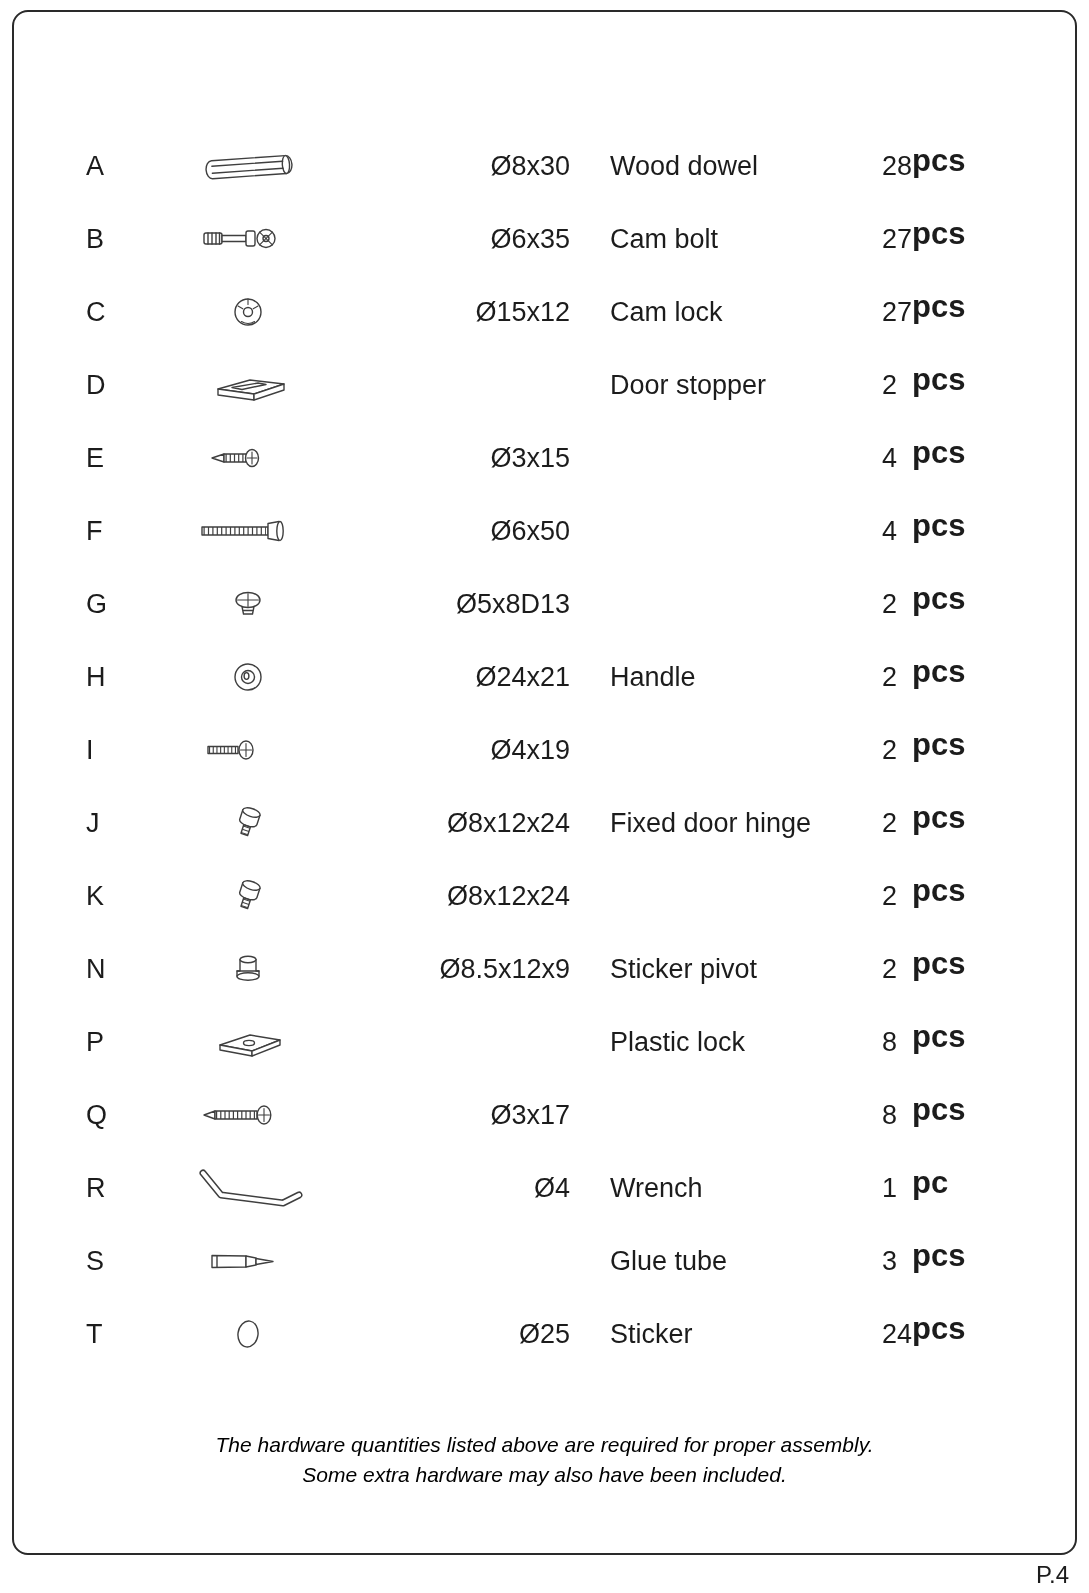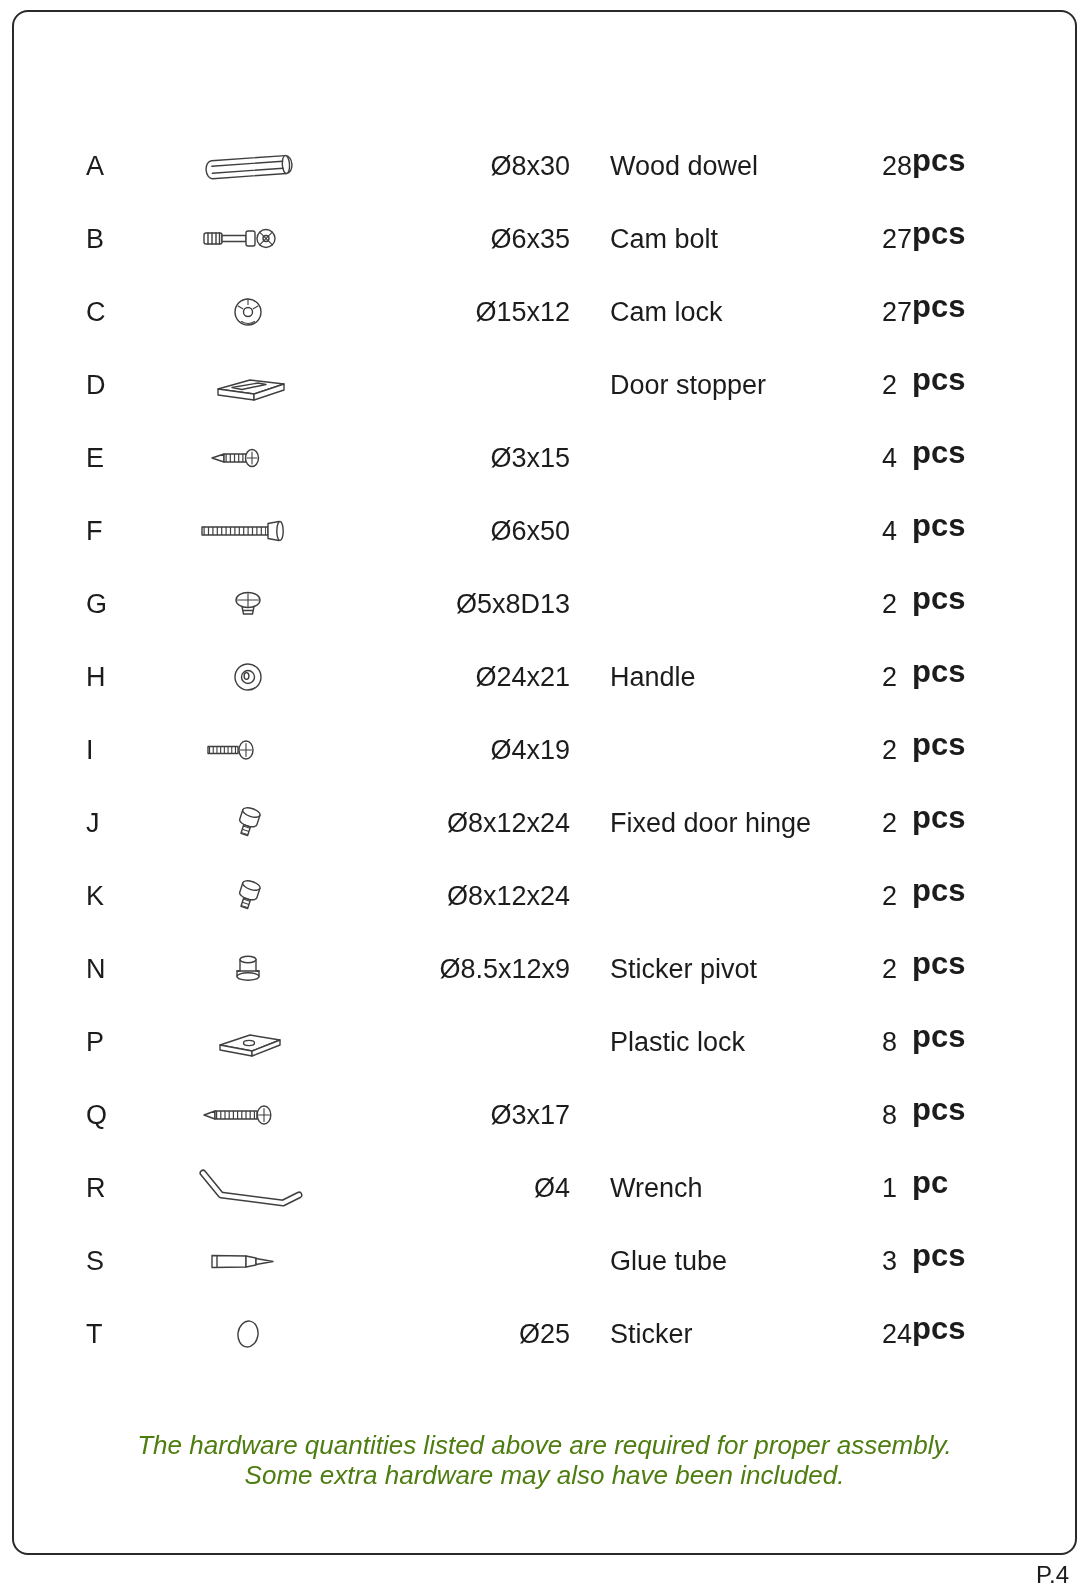--- a/index.html
+++ b/index.html
@@ -34,23 +34,23 @@
   .c-icon svg { display: block; }
   .c-size   { width: 202px; margin-left: 52px; font-size: 27px; text-align: right; }
   .c-name   { width: 272px; font-size: 27px; margin-left: 40px; }
   .c-qty    { width: 30px; font-size: 27px; }
   .c-unit   { width: 60px; font-size: 31px; position: relative; top: -6px; font-weight: bold; }
   .footer {
     position: absolute;
     top: 1418px; left: 0; right: 0;
     text-align: center;
     font-style: italic;
-    font-size: 26px;
+    font-size: 21px;
     line-height: 30px;
-    color: #4d7c0f;
+    color: #000000;
   }
   .page-num {
     position: absolute;
     right: 20px; bottom: 4px;
     font-size: 24px;
   }
 </style>
 </head>
 <body>
 

